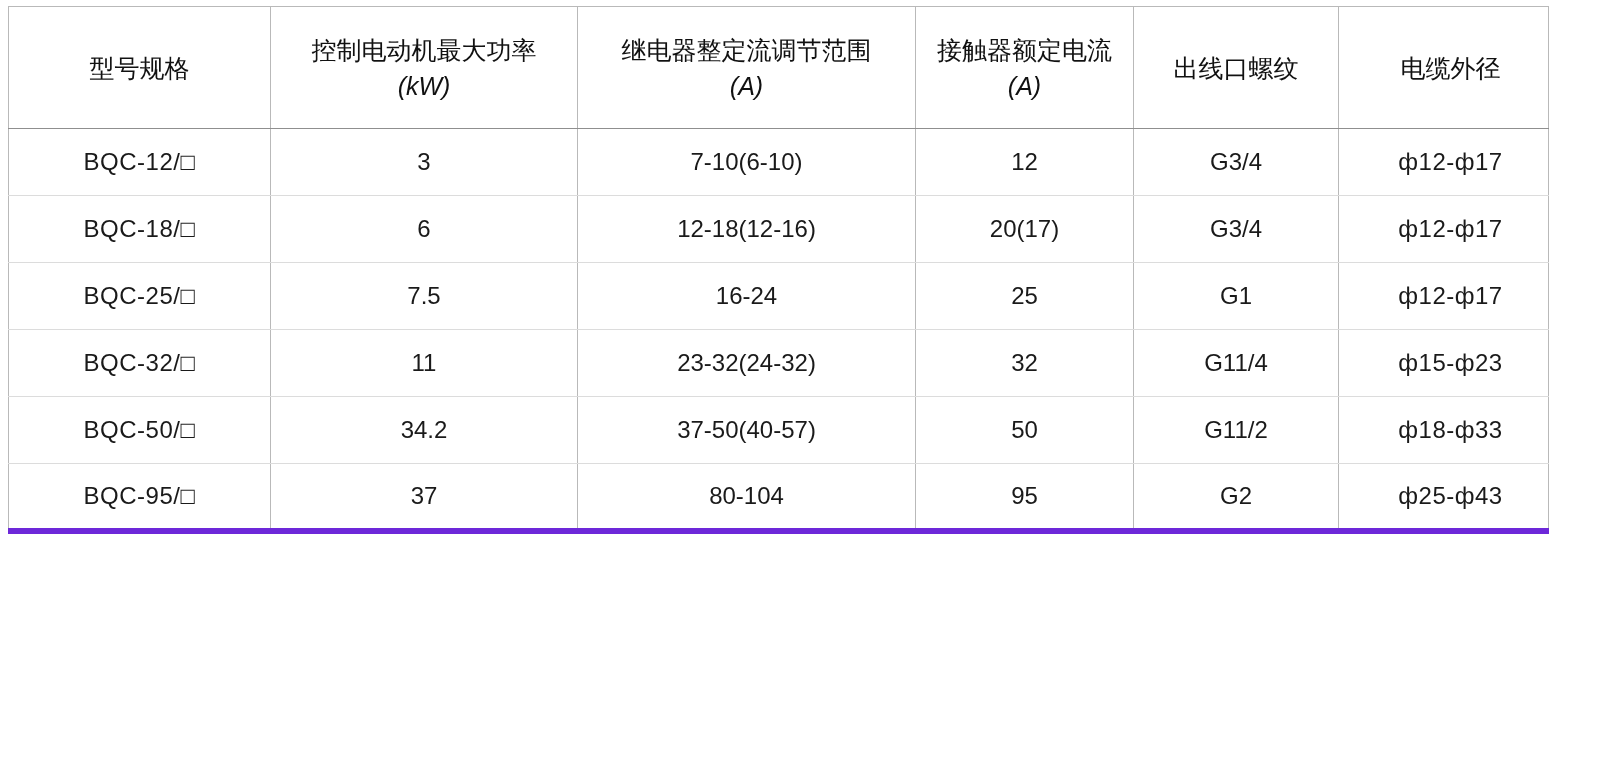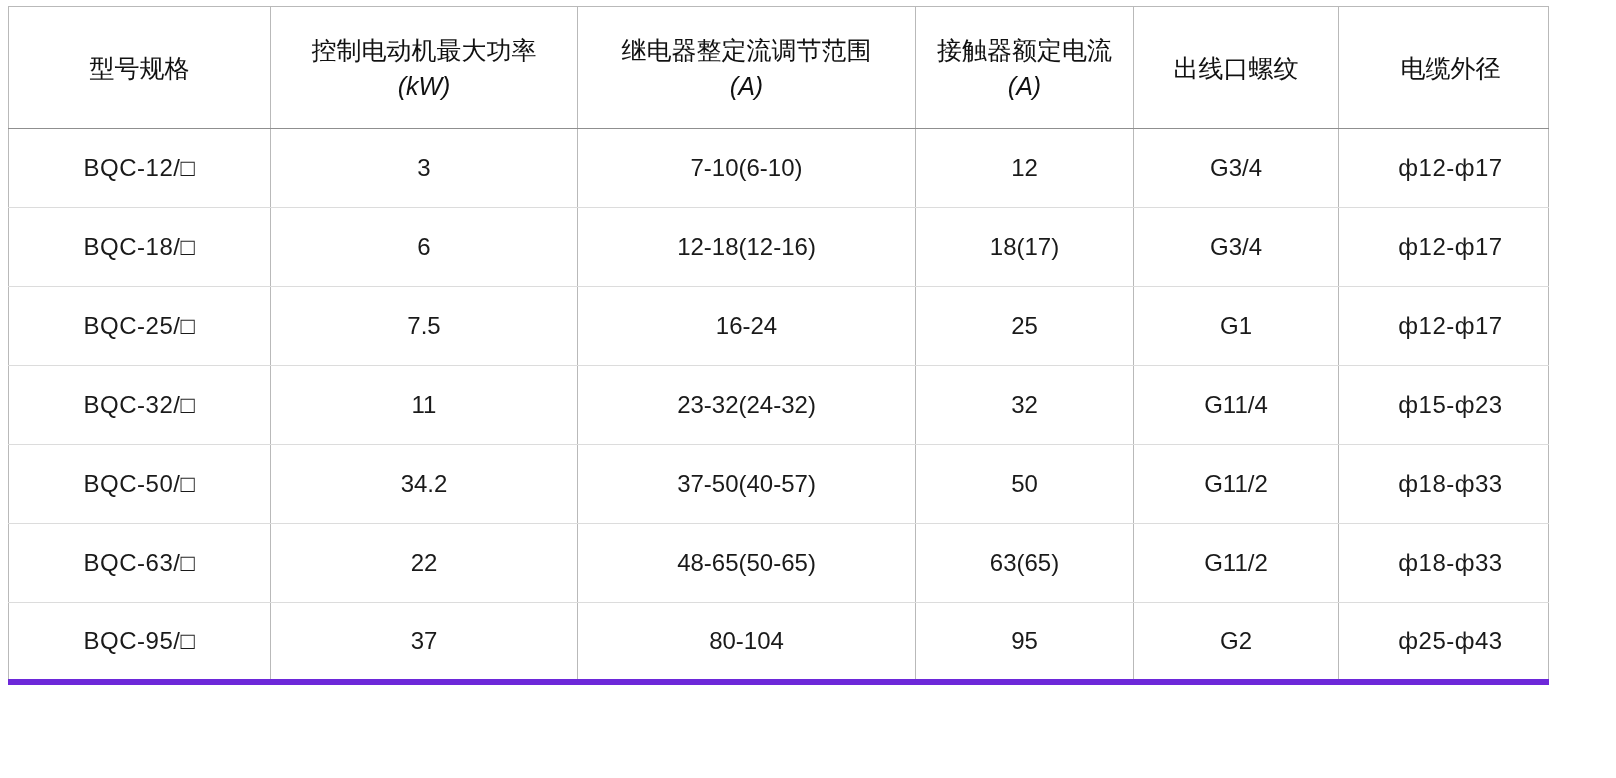--- a/index.html
+++ b/index.html
@@ -46,21 +46,21 @@
   }
   table.spec tr.header-row th {
     height: 122px;
     font-size: 25px;
     line-height: 36px;
     border-top: 1px solid #b9b9b9;
     border-bottom: 1px solid #8f8f8f;
     color: #111111;
   }
   table.spec tr.data-row td {
-    height: 79px;
+    height: 67px;
     font-size: 24px;
     color: #1a1a1a;
   }
   table.spec tr.data-row:last-child td {
     border-bottom: 6px solid #6d28d9;
     margin-left: 32px;
   }
   
   table.spec tr th:first-child,
   table.spec tr td:first-child { border-left: 1px solid #b9b9b9; }
@@ -118,21 +118,21 @@
         <td>3</td>
         <td>7-10(6-10)</td>
         <td>12</td>
         <td>G3/4</td>
         <td class="dia-cell">ф12-ф17</td>
       </tr>
       <tr class="data-row">
         <td class="model-cell">BQC-18/□</td>
         <td>6</td>
         <td>12-18(12-16)</td>
-        <td>18(17)</td>
+        <td>20(17)</td>
         <td>G3/4</td>
         <td class="dia-cell">ф12-ф17</td>
       </tr>
       <tr class="data-row">
         <td class="model-cell">BQC-25/□</td>
         <td>7.5</td>
         <td>16-24</td>
         <td>25</td>
         <td>G1</td>
         <td class="dia-cell">ф12-ф17</td>
@@ -147,28 +147,20 @@
       </tr>
       <tr class="data-row">
         <td class="model-cell">BQC-50/□</td>
         <td>34.2</td>
         <td>37-50(40-57)</td>
         <td>50</td>
         <td>G11/2</td>
         <td class="dia-cell">ф18-ф33</td>
       </tr>
       <tr class="data-row">
-        <td class="model-cell">BQC-63/□</td>
-        <td>22</td>
-        <td>48-65(50-65)</td>
-        <td>63(65)</td>
-        <td>G11/2</td>
-        <td class="dia-cell">ф18-ф33</td>
-      </tr>
-      <tr class="data-row">
         <td class="model-cell">BQC-95/□</td>
         <td>37</td>
         <td>80-104</td>
         <td>95</td>
         <td>G2</td>
         <td class="dia-cell">ф25-ф43</td>
       </tr>
     </tbody>
   </table>
 </div>

